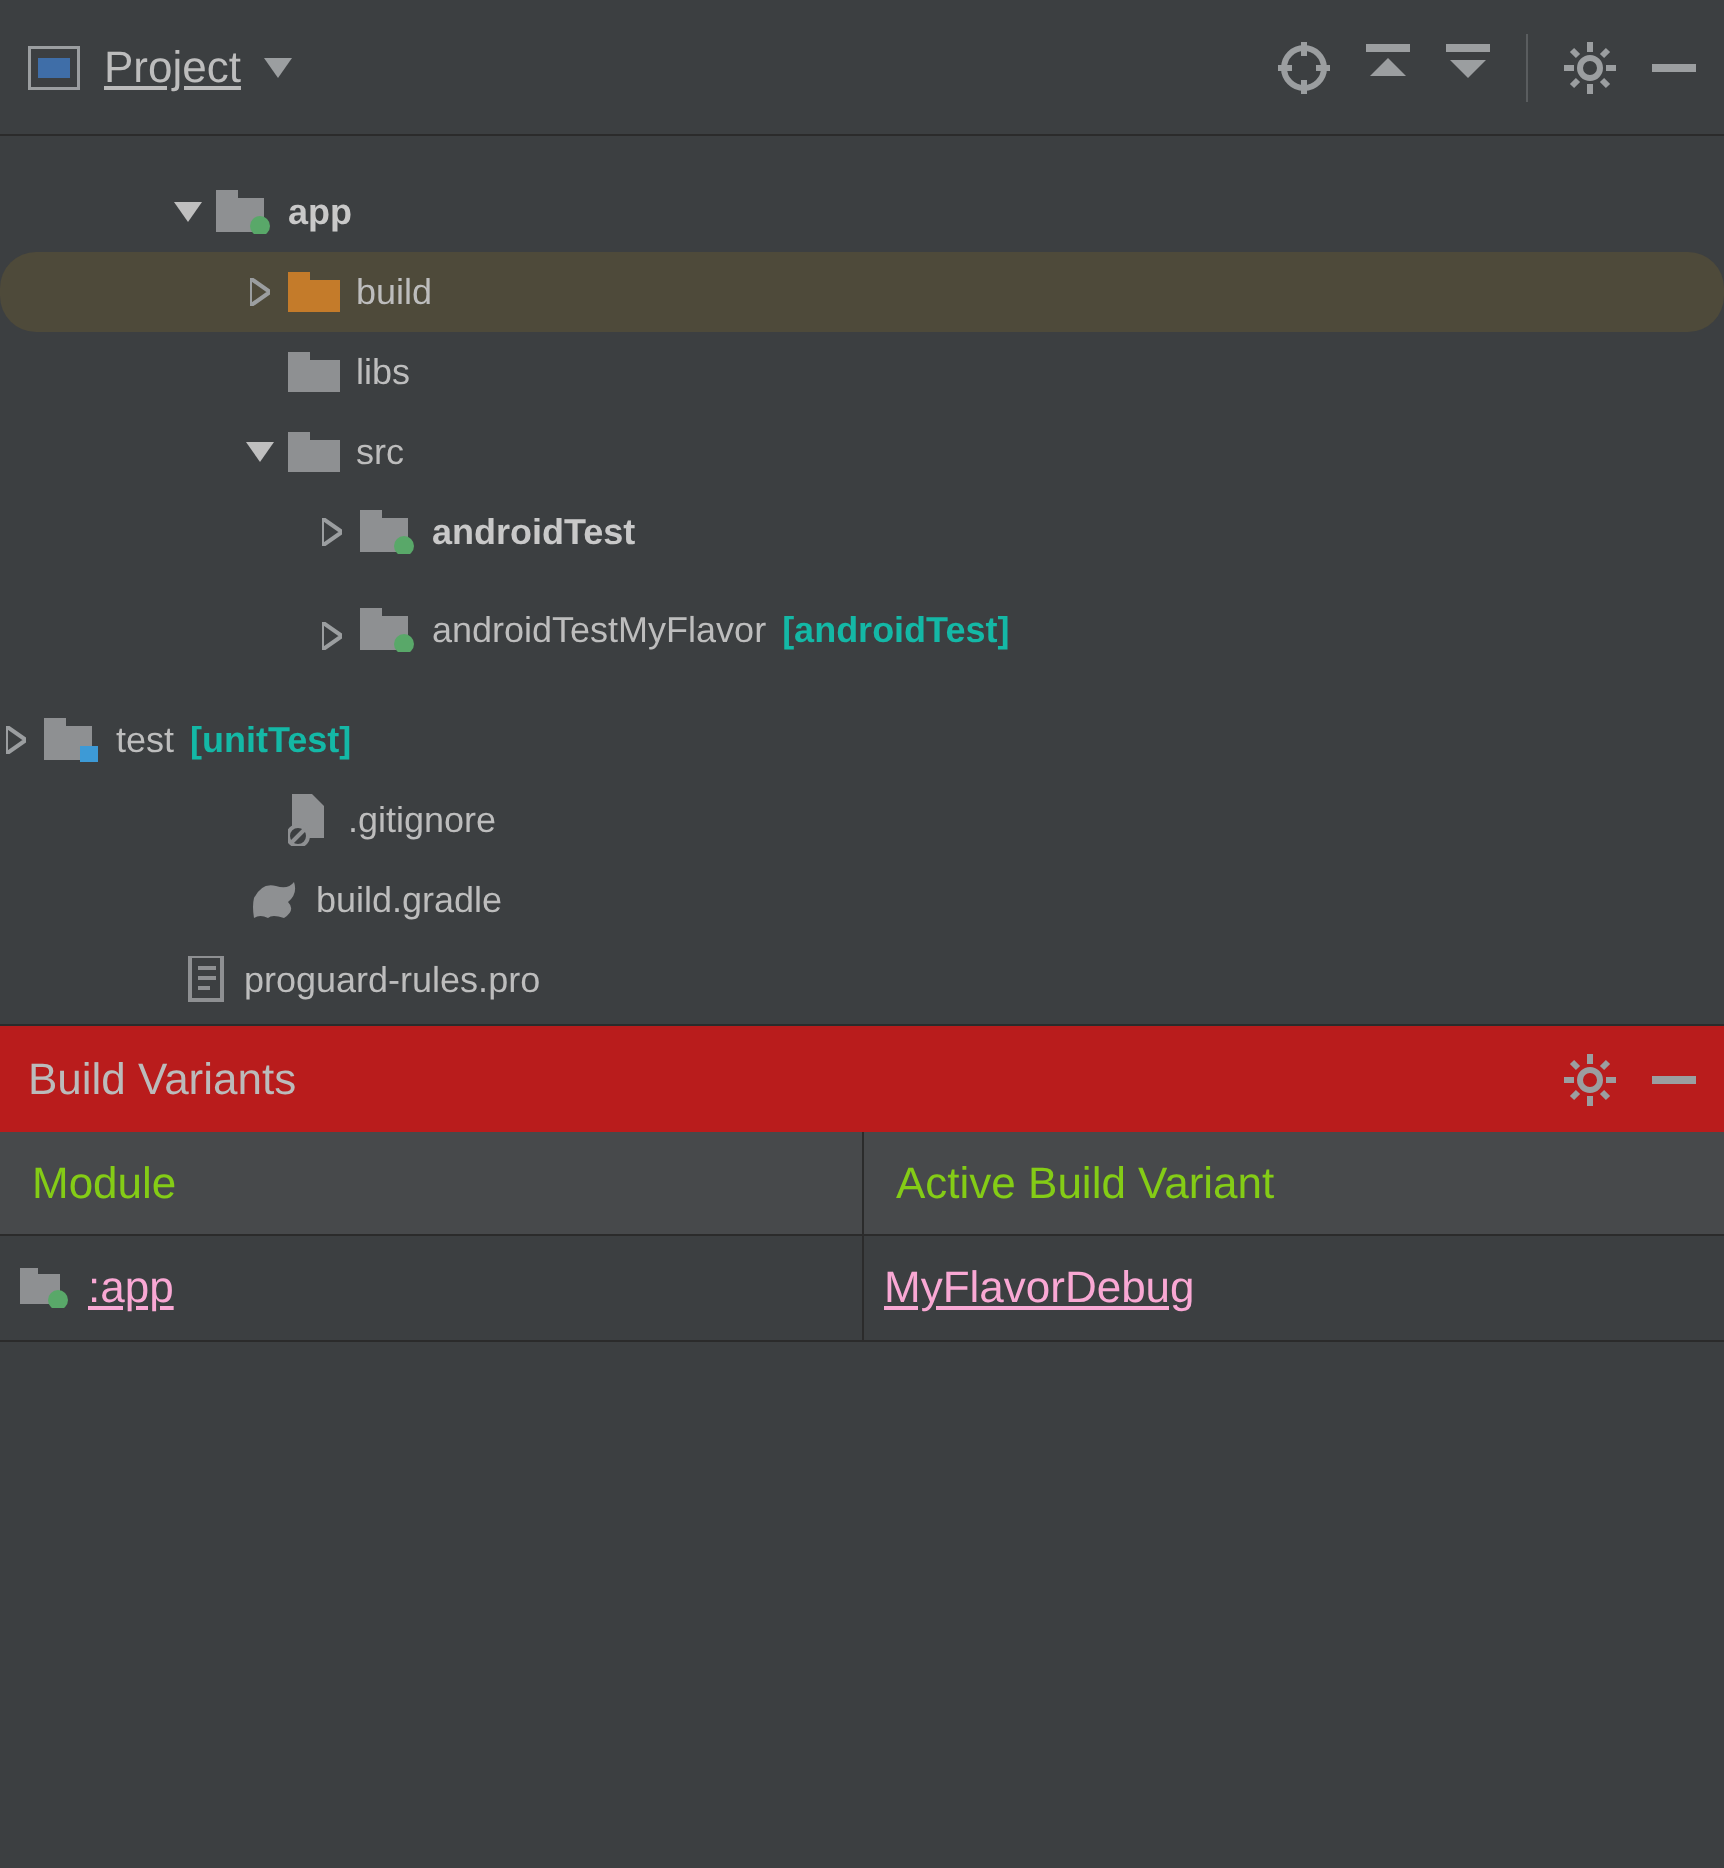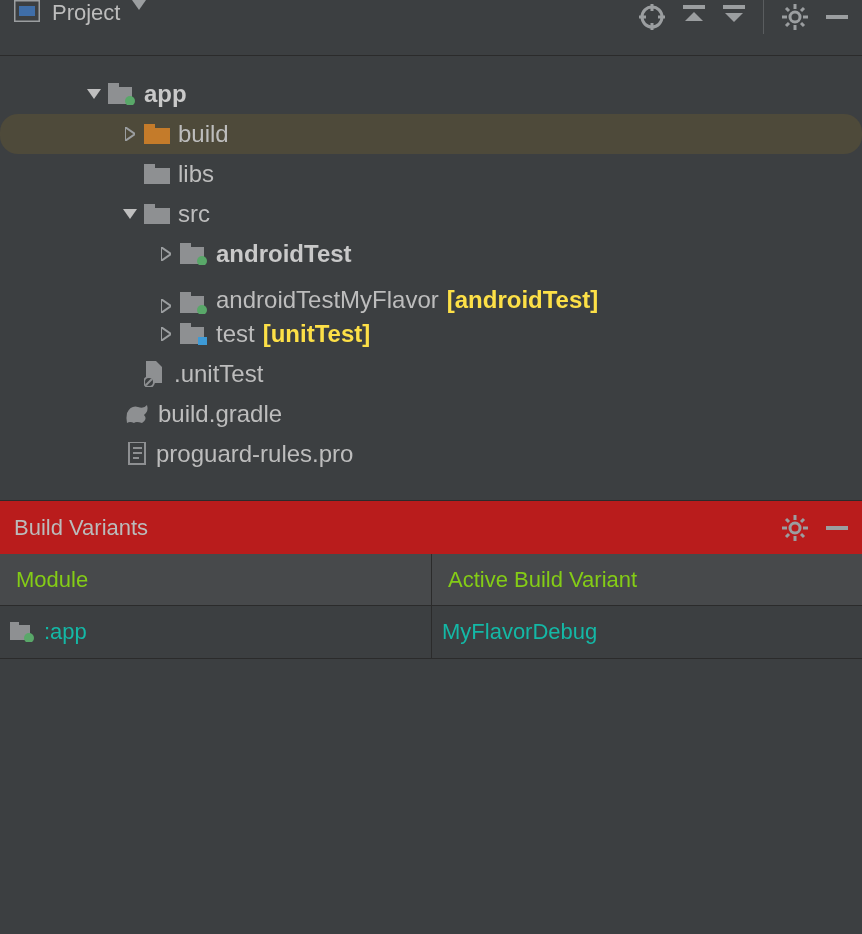--- a/index.html
+++ b/index.html
@@ -7,26 +7,27 @@
     width: 862px; height: 934px;
     font-family: -apple-system, "Segoe UI", Arial, sans-serif;
     background: #3c3f41;
     color: #bbbbbb;
     font-size: 22px;
     overflow: hidden;
   }
 
   
   .project-toolbar {
-    height: 56px;
+    height: 68px;
     background: #3c3f41;
     border-bottom: 1px solid #2b2b2b;
-    display: flex; align-items: flex-start;
+    display: flex; align-items: center;
     padding: 0 14px;
     gap: 12px;
+    text-decoration: underline;
   }
   .project-toolbar .right { margin-left: auto; display: flex; align-items: center; gap: 18px; }
   .project-title { color: #bdbdbd; font-weight: 400; }
   .dropdown-arrow {
     width: 14px; height: 10px; display: inline-block;
   }
   .toolbar-sep {
     width: 1px; height: 34px; background: #5a5d5f;
   }
 
@@ -37,36 +38,36 @@
   .tree {
     background: #3c3f41;
     height: 444px;
     overflow: hidden;
     position: relative;
   }
   .tree-row {
     height: 40px;
     display: flex; align-items: center;
     white-space: nowrap;
-    font-size: 24px;
+    font-size: 18px;
     color: #bdbdbd;
   }
   .tree-row.selected {
     background: #4e4a3a;
     border-radius: 18px;
   }
   .tree-row .chev {
     width: 16px; height: 16px; display: inline-flex; align-items: center; justify-content: center;
     margin-right: 6px;
     flex-shrink: 0;
   }
   .tree-row .chev.placeholder { visibility: hidden; }
   .tree-row .icon { display: inline-flex; margin-right: 8px; flex-shrink: 0; }
   .tree-row .label-bold { font-weight: 700; color: #c9c9c9; }
-  .tree-row .label-qual { color: #fde047; font-weight: 700; margin-left: 8px; }
+  .tree-row .label-qual { color: #14b8a6; font-weight: 700; margin-left: 8px; }
 
   
 
   
   .bv-header {
     background: #b91c1c;
     height: 54px;
     display: flex; align-items: center;
     padding: 0 14px;
     color: #bbbbbb;
@@ -90,21 +91,22 @@
     display: flex; align-items: center;
     padding: 0 16px;
     color: #84cc16;
     border-bottom: 1px solid #2b2b2b;
   }
   .bv-td {
     height: 52px;
     background: #3c3f41;
     display: flex; align-items: center;
     padding: 0 10px;
-    color: #14b8a6;
+    color: #f9a8d4;
+    text-decoration: underline;
   }
   .bv-body { flex: 1; background: #3c3f41; height: 276px; }
 
   .module-icon { display: inline-flex; margin-right: 10px; }
 
 </style>
 </head>
 <body>
 
 <div class="project-toolbar">
@@ -250,21 +252,21 @@
         <span class="icon">
           <svg width="28" height="22" viewBox="0 0 28 22">
             <rect x="0" y="4" width="24" height="17" fill="#8e9092"></rect>
             <rect x="0" y="0" width="11" height="6" fill="#8e9092"></rect>
             <circle cx="22" cy="18" r="5" fill="#59a869"></circle>
           </svg>
         </span>
         <span>androidTestMyFlavor</span>
         <span class="label-qual">[androidTest]</span>
       </div>
-      <div class="tree-row" style="padding-left: 158px;">
+      <div class="tree-row" style=" margin-top: 24px;">
         <span class="chev">
           <svg width="10" height="14" viewBox="0 0 10 14">
             <path d="M0 0 L10 7 L0 14 Z" fill="none" stroke="#9b9ea0" stroke-width="2"></path>
           </svg>
         </span>
         <span class="icon">
           <svg width="28" height="22" viewBox="0 0 28 22">
             <rect x="0" y="4" width="24" height="17" fill="#8e9092"></rect>
             <rect x="0" y="0" width="11" height="6" fill="#8e9092"></rect>
             <rect x="18" y="14" width="9" height="8" fill="#3d9ad6"></rect>
@@ -276,32 +278,32 @@
       <div class="tree-row" style="padding-left: 122px;">
         <span class="chev placeholder"></span>
         <span class="icon">
           <svg width="22" height="26" viewBox="0 0 22 26">
             <rect x="2" y="0" width="16" height="22" fill="#8e9092"></rect>
             <polygon points="12,0 18,0 18,6" fill="#3c3f41"></polygon>
             <circle cx="5" cy="21" r="5" fill="#3c3f41" stroke="#8e9092" stroke-width="2"></circle>
             <line x1="2" y1="24" x2="8" y2="18" stroke="#8e9092" stroke-width="2"></line>
           </svg>
         </span>
-        <span>.unitTest</span>
+        <span>.gitignore</span>
       </div>
       <div class="tree-row" style="padding-left: 102px;">
         <span class="chev placeholder"></span>
         <span class="icon">
           <svg width="26" height="22" viewBox="0 0 26 22">
             <path d="M3 10 Q7 2 14 4 Q20 6 23 2 Q25 8 20 12 Q24 16 18 20 Q12 18 10 20 Q6 18 3 20 Q2 14 3 10 Z" fill="#8e9092"></path>
           </svg>
         </span>
         <span>build.gradle</span>
       </div>
-      <div class="tree-row" style="padding-left: 106px;">
+      <div class="tree-row" style="padding-left: 72px;">
         <span class="chev placeholder"></span>
         <span class="icon">
           <svg width="20" height="24" viewBox="0 0 20 24">
             <rect x="1" y="0" width="16" height="22" fill="none" stroke="#8e9092" stroke-width="2"></rect>
             <line x1="5" y1="6" x2="14" y2="6" stroke="#8e9092" stroke-width="2"></line>
             <line x1="5" y1="11" x2="14" y2="11" stroke="#8e9092" stroke-width="2"></line>
             <line x1="5" y1="16" x2="11" y2="16" stroke="#8e9092" stroke-width="2"></line>
           </svg>
         </span>
         <span>proguard-rules.pro</span>

